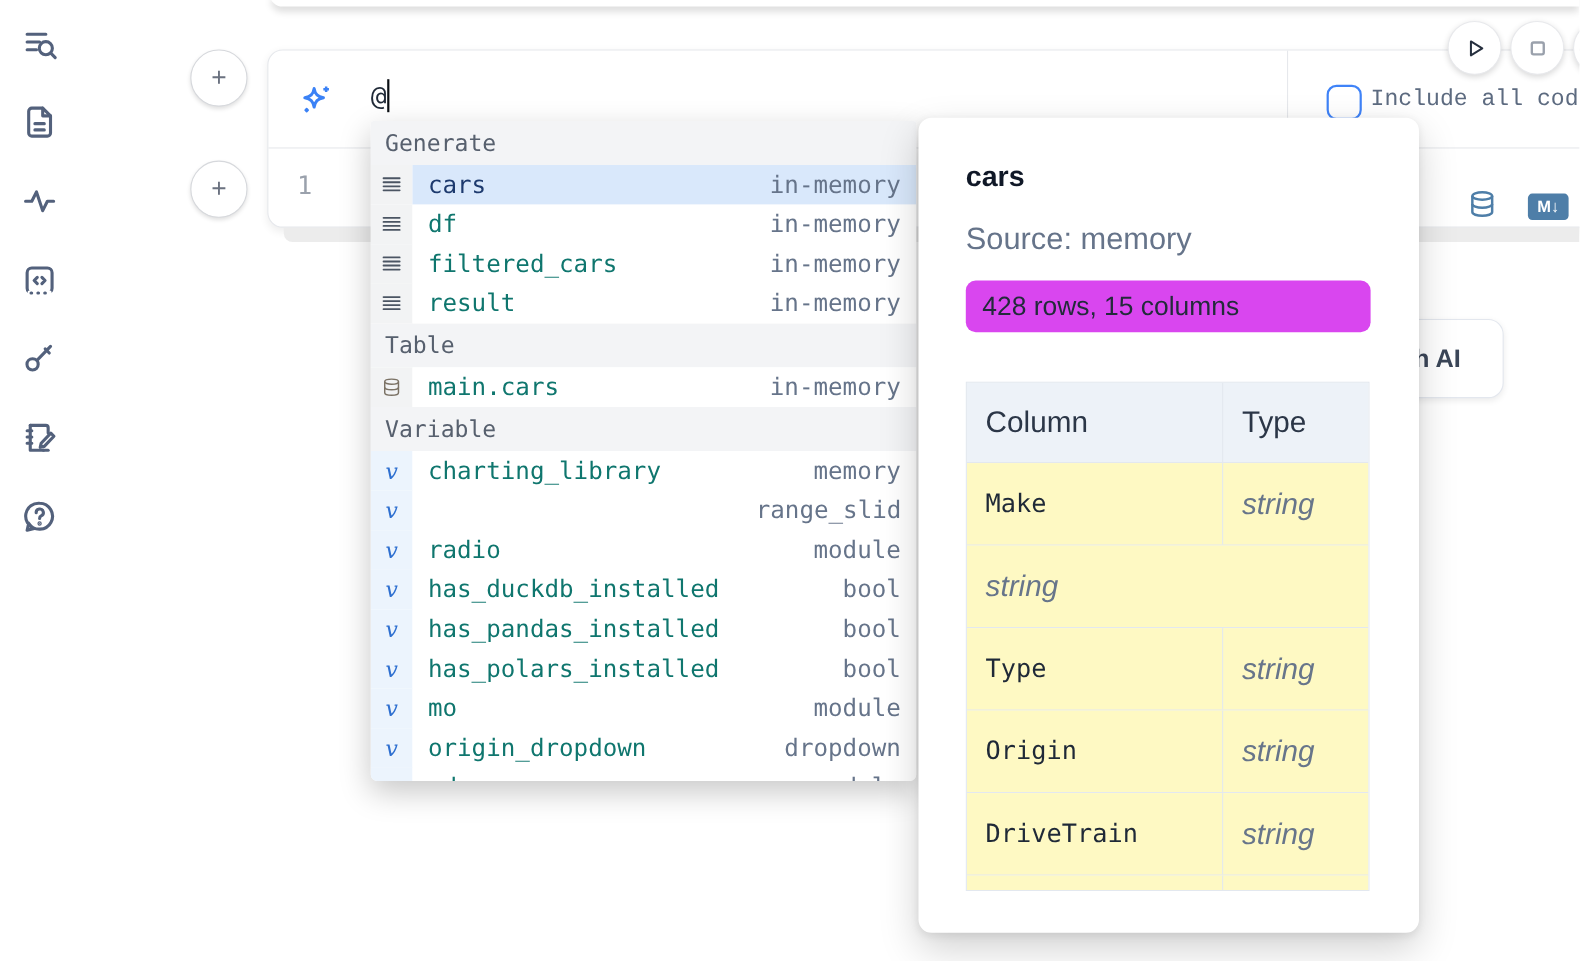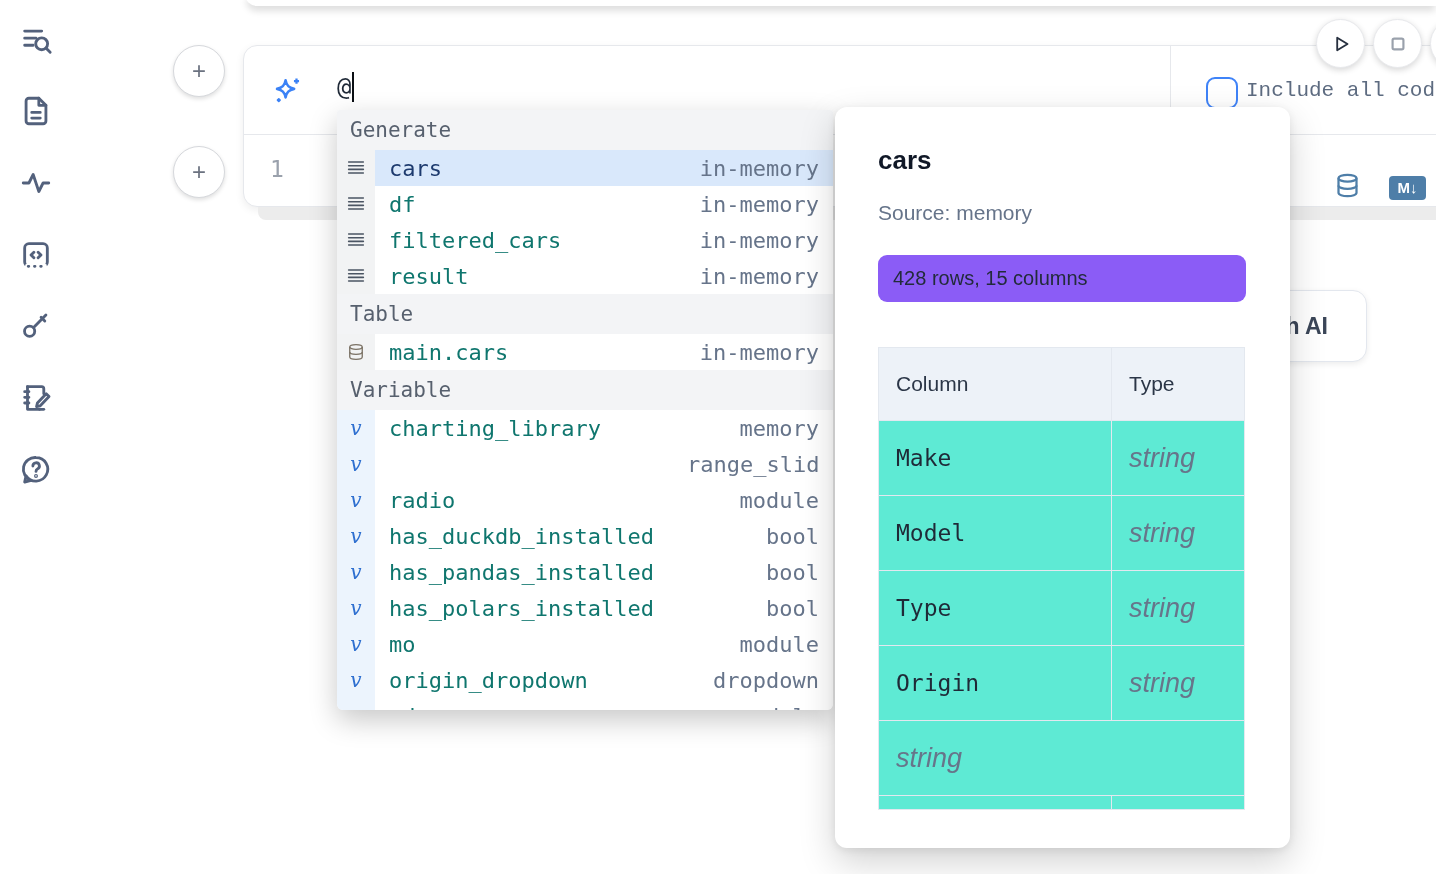--- a/index.html
+++ b/index.html
@@ -65,30 +65,30 @@
   .ac-row.selected .ac-name{color:#1d3a6e;}
   .ac-detail{margin-left:auto;color:#66748a;max-width:132px;overflow:hidden;flex:0 0 auto;}
   .ham svg{width:22px;height:22px;stroke:#4b5563;stroke-width:1.8;stroke-linecap:round;}
   .db-small svg{width:20px;height:22px;stroke:#7b7265;fill:none;stroke-width:1.6;}
   .var-glyph{font-family:"DejaVu Serif",serif;font-style:italic;font-size:20px;color:#2e6fd0;line-height:1;}
 
   
   .panel{position:absolute;left:835px;top:107px;width:455px;height:741px;background:#fff;z-index:30;
          border-radius:12px;box-shadow:0 14px 36px rgba(0,0,0,0.18),0 2px 8px rgba(0,0,0,0.08);}
   .pv-title{position:absolute;left:43px;top:38px;font-size:26px;font-weight:bold;color:#101827;}
-  .pv-source{position:absolute;left:43px;top:94px;font-size:21px;color:#66748a;}
-  .pv-badge{position:absolute;left:43px;top:148px;width:368px;height:47px;background:#8b5cf6;border-radius:9px;
-            display:flex;align-items:center;padding-left:15px;box-sizing:border-box;font-size:20px;color:#222b3a;}
+  .pv-source{position:absolute;left:43px;top:94px;font-size:28px;color:#66748a;}
+  .pv-badge{position:absolute;left:43px;top:148px;width:368px;height:47px;background:#d946ef;border-radius:9px;
+            display:flex;align-items:center;padding-left:15px;box-sizing:border-box;font-size:24px;color:#222b3a;}
   .pv-table{position:absolute;left:43px;top:240px;width:367px;height:463px;overflow:hidden;
             border:1px solid #e3e8ef;box-sizing:border-box;}
-  .pv-tr{display:flex;height:74px;border-bottom:1px solid #e3e8ef;background:#5eead4;}
+  .pv-tr{display:flex;height:74px;border-bottom:1px solid #e3e8ef;background:#fef9c3;}
   .pv-tr.head{height:72px;background:#edf2f8;}
   .pv-td1{width:233px;flex:0 0 233px;border-right:1px solid #e3e8ef;display:flex;align-items:center;padding-left:17px;box-sizing:border-box;}
   .pv-td2{flex:1;display:flex;align-items:center;padding-left:17px;box-sizing:border-box;}
-  .pv-tr.head .pv-td1,.pv-tr.head .pv-td2{font-size:21px;color:#2b3647;}
+  .pv-tr.head .pv-td1,.pv-tr.head .pv-td2{font-size:27px;color:#2b3647;}
   .col-name{font-family:"DejaVu Sans Mono",monospace;font-size:23px;color:#1f2937;}
   .col-type{font-size:27px;color:#67758a;font-style:italic;}
 </style>
 </head>
 <body>
 
 <div class="stage">
 
   <div class="side-icon" style="top:24px">
     <svg viewBox="0 0 24 24">
@@ -346,32 +346,32 @@
     <div class="pv-table">
       <div class="pv-tr head">
         <div class="pv-td1">Column</div>
         <div class="pv-td2">Type</div>
       </div>
       <div class="pv-tr">
         <div class="pv-td1 col-name">Make</div>
         <div class="pv-td2 col-type">string</div>
       </div>
       <div class="pv-tr">
-        <div class="pv-td1 col-name">Model</div>
         <div class="pv-td2 col-type">string</div>
       </div>
       <div class="pv-tr">
         <div class="pv-td1 col-name">Type</div>
         <div class="pv-td2 col-type">string</div>
       </div>
       <div class="pv-tr">
         <div class="pv-td1 col-name">Origin</div>
         <div class="pv-td2 col-type">string</div>
       </div>
       <div class="pv-tr">
+        <div class="pv-td1 col-name">DriveTrain</div>
         <div class="pv-td2 col-type">string</div>
       </div>
       <div class="pv-tr">
         <div class="pv-td1"></div>
         <div class="pv-td2"></div>
       </div>
     </div>
   </div>
 
 </div>

